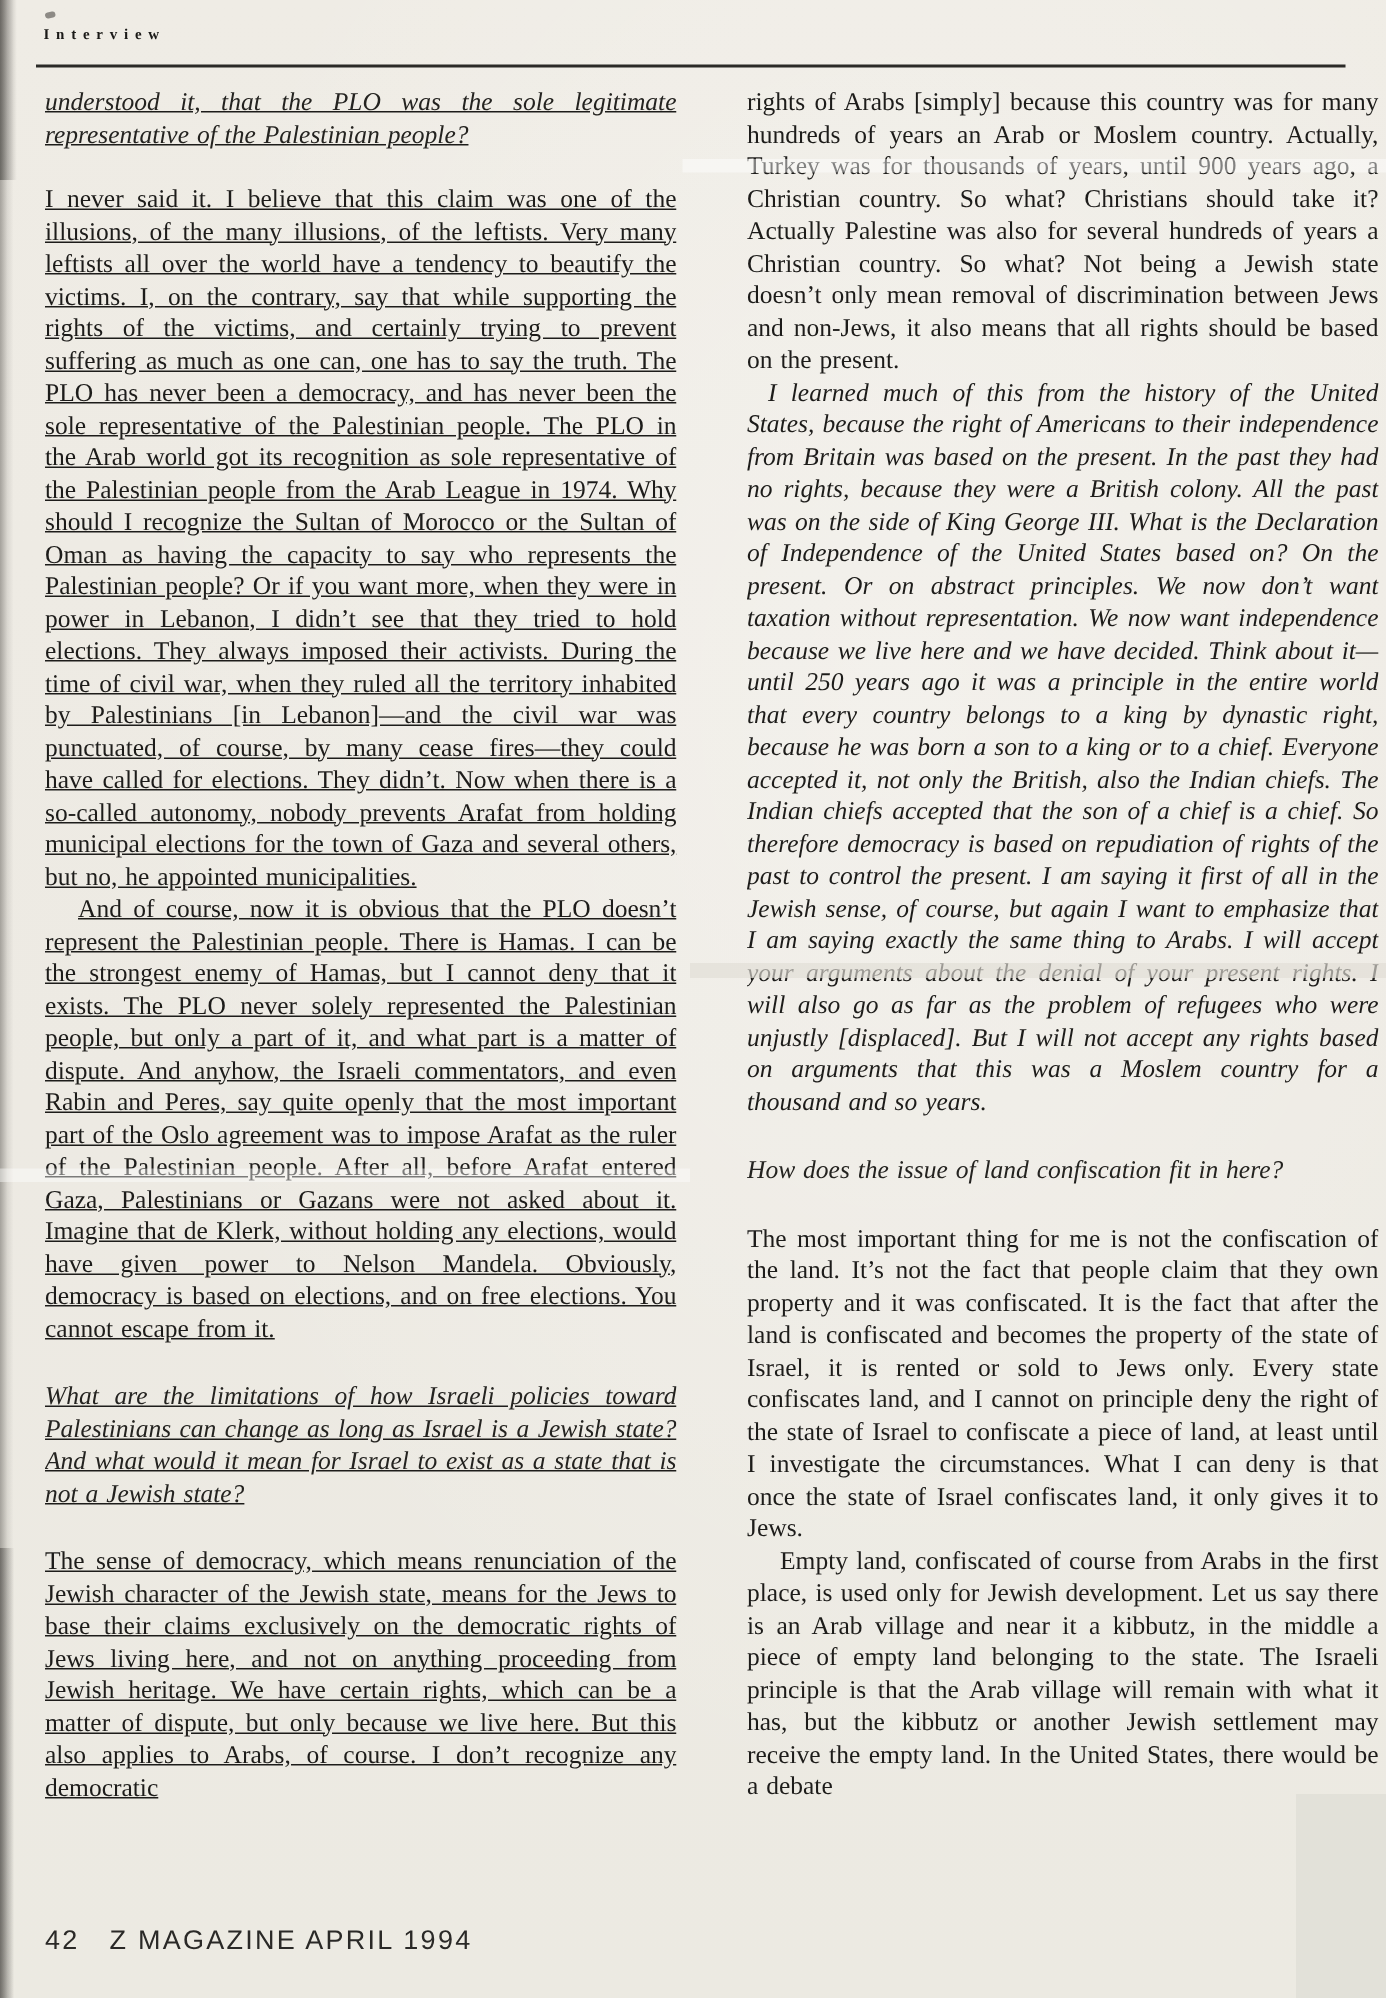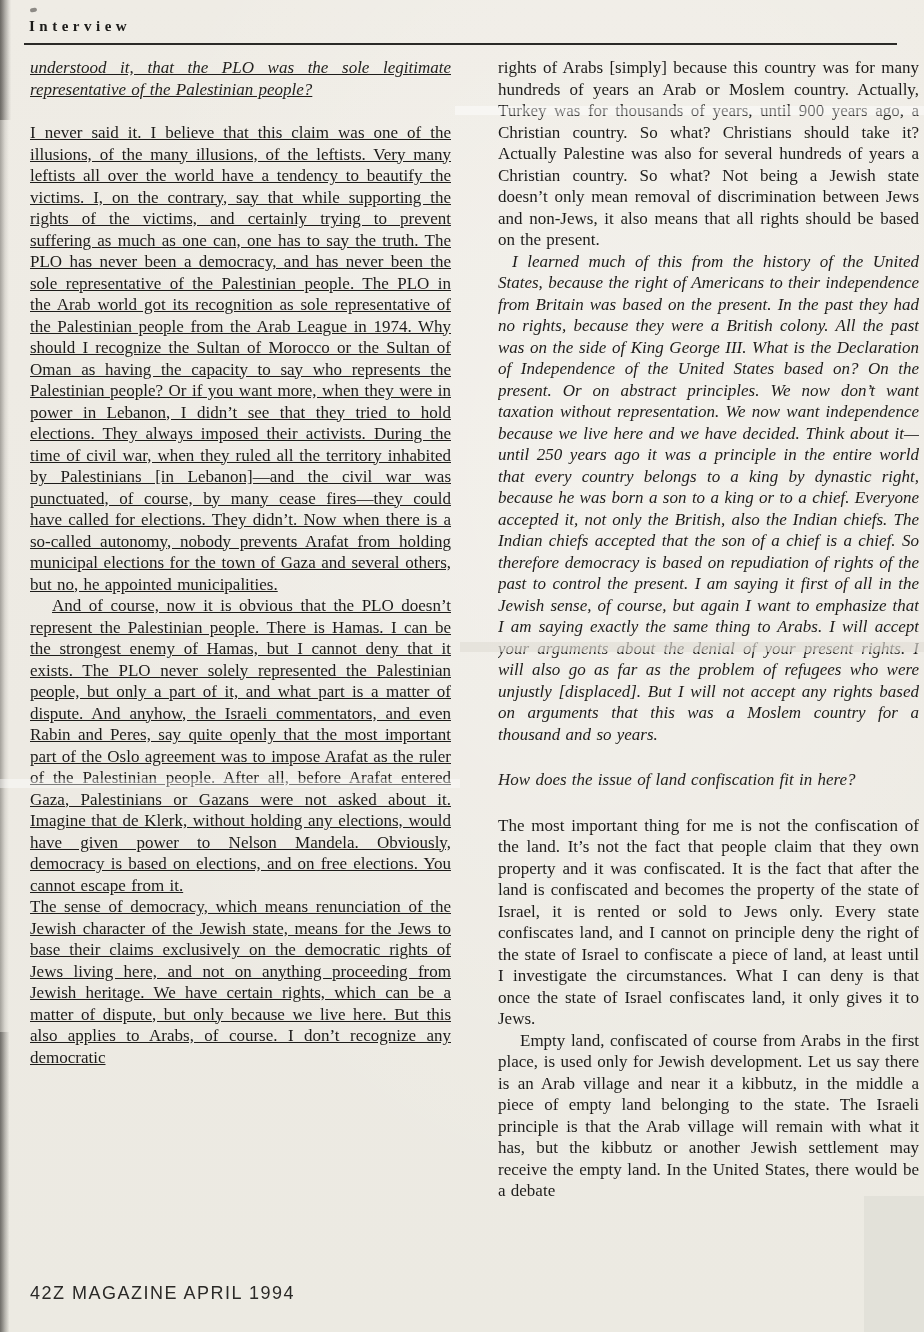--- a/index.html
+++ b/index.html
@@ -16,21 +16,21 @@
     color: #1d1c1a;
   }
 
   
   .section-label {
     position: absolute;
     top: 18px;
     left: 29px;
     font-family: "Liberation Serif", serif;
     font-weight: bold;
-    font-size: 15px;
+    font-size: 10px;
     letter-spacing: 4.5px;
     color: #1b1a18;
   }
   .header-rule {
     position: absolute;
     top: 43px;
     left: 24px;
     width: 873px;
     height: 2px;
     background: #2b2a27;
@@ -64,20 +64,21 @@
   
   .page-footer {
     position: absolute;
     top: 1283px;
     left: 30px;
     font-family: "Liberation Sans", sans-serif;
     font-size: 18px;
     letter-spacing: 1.5px;
     color: #2a2927;
     display: flex;
+    gap: 20px;
     align-items: baseline;
   }
 
   
   .edge-left {
     position: absolute;
     left: 0; top: 0; bottom: 0;
     width: 9px;
     background: linear-gradient(to right, rgba(45,42,38,0.38), rgba(45,42,38,0.10) 55%, rgba(45,42,38,0) 100%);
     pointer-events: none;
@@ -115,20 +116,21 @@
 
 <div class="page">
 
   <span class="section-label">Interview</span>
   <div class="header-rule"></div>
 
   <div class="column column-left">
     <p class="q gap-below">understood it, that the PLO was the sole legitimate representative of the Palestinian people?</p>
     <p class="a">I never said it. I believe that this claim was one of the illusions, of the many illusions, of the leftists. Very many leftists all over the world have a tendency to beautify the victims. I, on the contrary, say that while supporting the rights of the victims, and certainly trying to prevent suffering as much as one can, one has to say the truth. The PLO has never been a democracy, and has never been the sole representative of the Palestinian people. The PLO in the Arab world got its recognition as sole representative of the Palestinian people from the Arab League in 1974. Why should I recognize the Sultan of Morocco or the Sultan of Oman as having the capacity to say who represents the Palestinian people? Or if you want more, when they were in power in Lebanon, I didn’t see that they tried to hold elections. They always imposed their activists. During the time of civil war, when they ruled all the territory inhabited by Palestinians [in Lebanon]—and the civil war was punctuated, of course, by many cease fires—they could have called for elections. They didn’t. Now when there is a so-called autonomy, nobody prevents Arafat from holding municipal elections for the town of Gaza and several others, but no, he appointed municipalities.</p>
     <p class="a indent-lg">And of course, now it is obvious that the PLO doesn’t represent the Palestinian people. There is Hamas. I can be the strongest enemy of Hamas, but I cannot deny that it exists. The PLO never solely represented the Palestinian people, but only a part of it, and what part is a matter of dispute. And anyhow, the Israeli commentators, and even Rabin and Peres, say quite openly that the most important part of the Oslo agreement was to impose Arafat as the ruler of the Palestinian people. After all, before Arafat entered Gaza, Palestinians or Gazans were not asked about it. Imagine that de Klerk, without holding any elections, would have given power to Nelson Mandela. Obviously, democracy is based on elections, and on free elections. You cannot escape from it.</p>
+    <p class="q gap-both">What are the limitations of how Israeli policies toward Palestinians can change as long as Israel is a Jewish state? And what would it mean for Israel to exist as a state that is not a Jewish state?</p>
     <p class="a">The sense of democracy, which means renunciation of the Jewish character of the Jewish state, means for the Jews to base their claims exclusively on the democratic rights of Jews living here, and not on anything proceeding from Jewish heritage. We have certain rights, which can be a matter of dispute, but only because we live here. But this also applies to Arabs, of course. I don’t recognize any democratic</p>
   </div>
 
   <div class="column column-right">
     <p class="a">rights of Arabs [simply] because this country was for many hundreds of years an Arab or Moslem country. Actually, Turkey was for thousands of years, until 900 years ago, a Christian country. So what? Christians should take it? Actually Palestine was also for several hundreds of years a Christian country. So what? Not being a Jewish state doesn’t only mean removal of discrimination between Jews and non-Jews, it also means that all rights should be based on the present.</p>
     <p class="a indent-sm">I learned much of this from the history of the United States, because the right of Americans to their independence from Britain was based on the present. In the past they had no rights, because they were a British colony. All the past was on the side of King George III. What is the Declaration of Independence of the United States based on? On the present. Or on abstract principles. We now don’t want taxation without representation. We now want independence because we live here and we have decided. Think about it—until 250 years ago it was a principle in the entire world that every country belongs to a king by dynastic right, because he was born a son to a king or to a chief. Everyone accepted it, not only the British, also the Indian chiefs. The Indian chiefs accepted that the son of a chief is a chief. So therefore democracy is based on repudiation of rights of the past to control the present. I am saying it first of all in the Jewish sense, of course, but again I want to emphasize that I am saying exactly the same thing to Arabs. I will accept your arguments about the denial of your present rights. I will also go as far as the problem of refugees who were unjustly [displaced]. But I will not accept any rights based on arguments that this was a Moslem country for a thousand and so years.</p>
     <p class="q gap-both">How does the issue of land confiscation fit in here?</p>
     <p class="a">The most important thing for me is not the confiscation of the land. It’s not the fact that people claim that they own property and it was confiscated. It is the fact that after the land is confiscated and becomes the property of the state of Israel, it is rented or sold to Jews only. Every state confiscates land, and I cannot on principle deny the right of the state of Israel to confiscate a piece of land, at least until I investigate the circumstances. What I can deny is that once the state of Israel confiscates land, it only gives it to Jews.</p>
     <p class="a indent-lg">Empty land, confiscated of course from Arabs in the first place, is used only for Jewish development. Let us say there is an Arab village and near it a kibbutz, in the middle a piece of empty land belonging to the state. The Israeli principle is that the Arab village will remain with what it has, but the kibbutz or another Jewish settlement may receive the empty land. In the United States, there would be a debate</p>
   </div>

